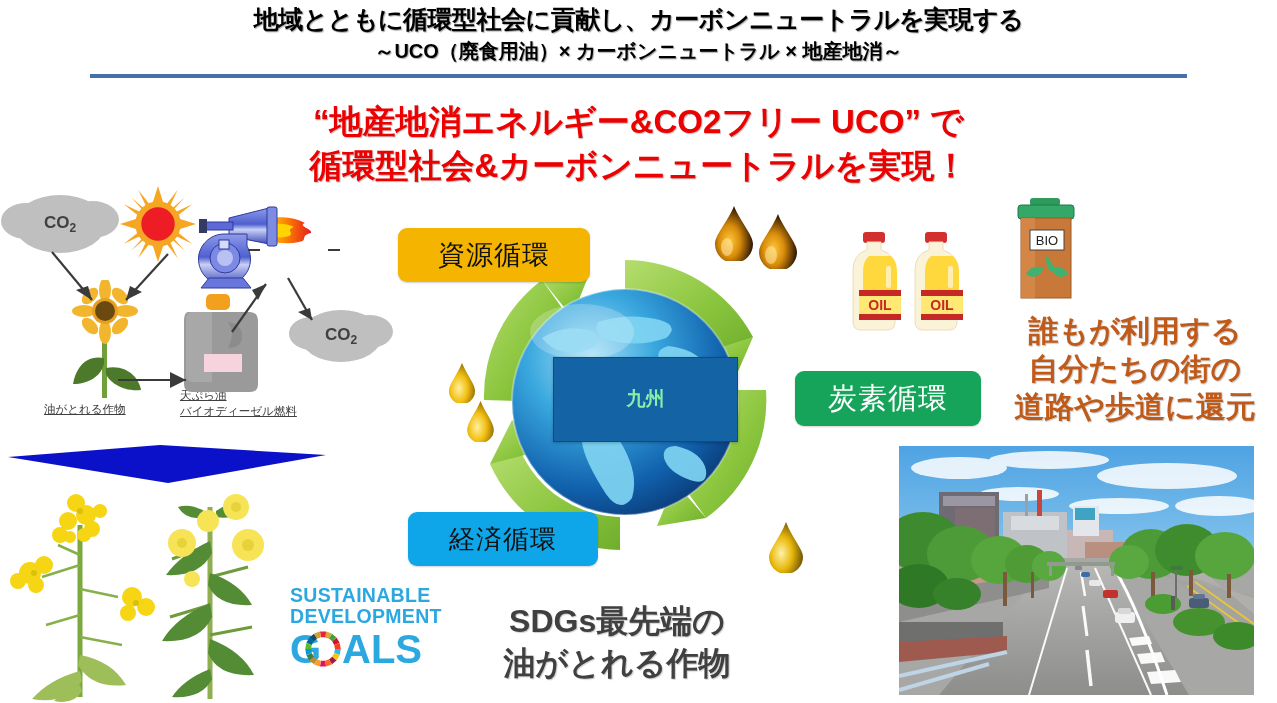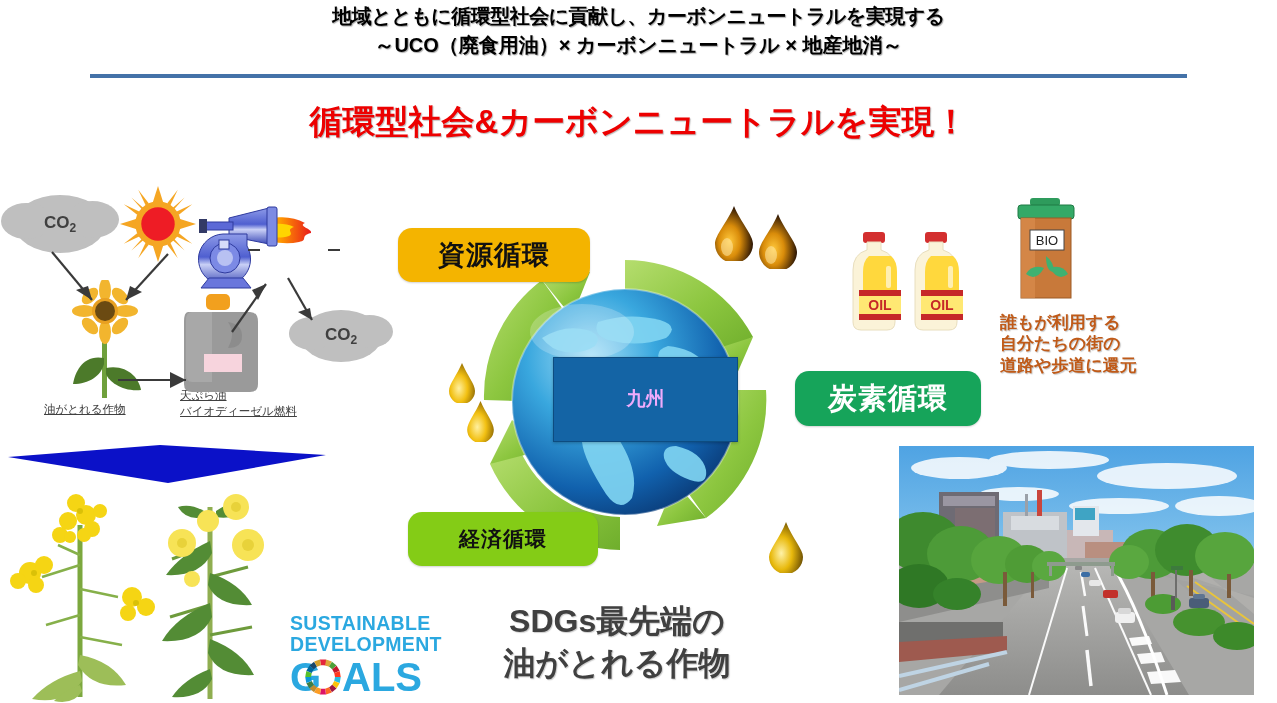--- a/index.html
+++ b/index.html
@@ -8,21 +8,21 @@
   body {
     width:1277px; height:703px; position:relative; overflow:hidden;
     font-family:"Liberation Sans","DejaVu Sans",sans-serif;
     background:#ffffff;
   }
   .slide { position:absolute; inset:0; }
 
   
   .title-block { position:absolute; top:4px; left:0; width:100%; text-align:center; }
   .title-line1 {
-    font-size:20px; font-weight:bold; color:#000;
+    font-size:25px; font-weight:bold; color:#000;
     letter-spacing:-0.5px; line-height:1.25;
     text-shadow:1px 1px 1px rgba(140,140,140,.75);
   }
   .title-line2 {
     font-size:20px; font-weight:bold; color:#000;
     letter-spacing:0px; line-height:1.5; margin-top:1px;
     text-shadow:1px 1px 1px rgba(140,140,140,.75);
   }
   .divider {
     position:absolute; left:90px; top:74px; width:1097px; height:4px;
@@ -51,57 +51,57 @@
   .co2cloud .blob:before { width:55%; height:62%; left:-14%; top:14%; }
   .co2cloud .blob:after  { width:58%; height:64%; right:-14%; top:10%; }
   .co2cloud span { position:relative; z-index:2; letter-spacing:0px; }
   .co2-sub { font-size:12px; }
 
   .cycle-label { position:absolute; font-size:11.5px; color:#404040; line-height:1.35;
                  font-family:"DejaVu Sans",sans-serif; white-space:nowrap;text-decoration:underline; }
 
   
   .badge {
-    position:absolute; border-radius:14px; display:flex; align-items:center;
-    justify-content:center; font-weight:bold; letter-spacing:1px;
+    position:absolute; border-radius:9px; display:flex; align-items:center;
+    justify-content:center; font-weight:normal; letter-spacing:1px;
     box-shadow:0 1px 2px rgba(0,0,0,.18);
   }
   .badge.resource { left:398px; top:228px; width:192px; height:54px;
       background:#F4B400; color:#111; font-size:27px; }
   .badge.economy  { left:408px; top:512px; width:190px; height:54px;
-      background:#84cc16; color:#111; font-size:21px; }
+      background:#0ea5e9; color:#111; font-size:26px; }
   .badge.carbon   { left:795px; top:371px; width:186px; height:55px;
       background:#16A45A; color:#ffffff; font-size:29px; }
 
   
   .globe-wrap { position:absolute; left:470px; top:250px; width:310px; height:310px; }
   .sdgs-box {
     position:absolute; left:553px; top:357px; width:185px; height:85px;
     background:#1464A5; border:1px solid #0d4c80;
     display:flex; flex-direction:column; align-items:center; justify-content:center;
-    color:#f0abfc; font-weight:bold; font-size:19px; line-height:1.5;
+    color:#86efac; font-weight:bold; font-size:19px; line-height:1.5;
     box-shadow:0 1px 3px rgba(0,0,0,.25); z-index:6;
   }
 
   
   .right-text {
     position:absolute; left:1000px; top:312px; width:270px;
-    font-size:17px; font-weight:bold; color:#C05A18;
+    text-align:center; font-size:30px; font-weight:bold; color:#C05A18;
     line-height:1.26; letter-spacing:0px;
     text-shadow:1px 1px 1px rgba(190,190,190,.9);
   }
 
   
   .blue-banner { position:absolute; left:8px; top:443px; width:318px; height:42px; }
 
   
   .plants { position:absolute; left:0px; top:485px; width:300px; height:218px; }
 
   
-  .sdgs-logo { position:absolute; left:290px; top:614px; width:170px; height:82px; }
+  .sdgs-logo { position:absolute; left:290px; top:586px; width:170px; height:82px; }
   .sdgs-logo .l1, .sdgs-logo .l2 {
     color:#2BA8E0; font-weight:bold; letter-spacing:0.3px;
   }
   .sdgs-logo .l1 { font-size:19.5px; line-height:1; }
   .sdgs-logo .l2 { font-size:19.5px; line-height:1.12; }
   .sdgs-logo .goals { position:relative; height:44px; }
 
   
   .blue-text {
     position:absolute; left:462px; top:600px; width:310px;
@@ -127,20 +127,21 @@
 
 <div class="slide">
 
   <div class="title-block">
     <div class="title-line1">地域とともに循環型社会に貢献し、カーボンニュートラルを実現する</div>
     <div class="title-line2">～UCO（廃食用油）× カーボンニュートラル × 地産地消～</div>
   </div>
   <div class="divider"></div>
 
   <div class="headline">
+    <div>“地産地消エネルギー&amp;CO2フリー UCO” で</div>
     <div>循環型社会&amp;カーボンニュートラルを実現！</div>
   </div>
 
   <div class="cycle">
 
     <div class="co2cloud" style="left:14px; top:15px; width:92px; height:58px;">
       <div class="blob"></div>
       <span><span>CO</span><sub class="co2-sub">2</sub></span>
     </div>
 

